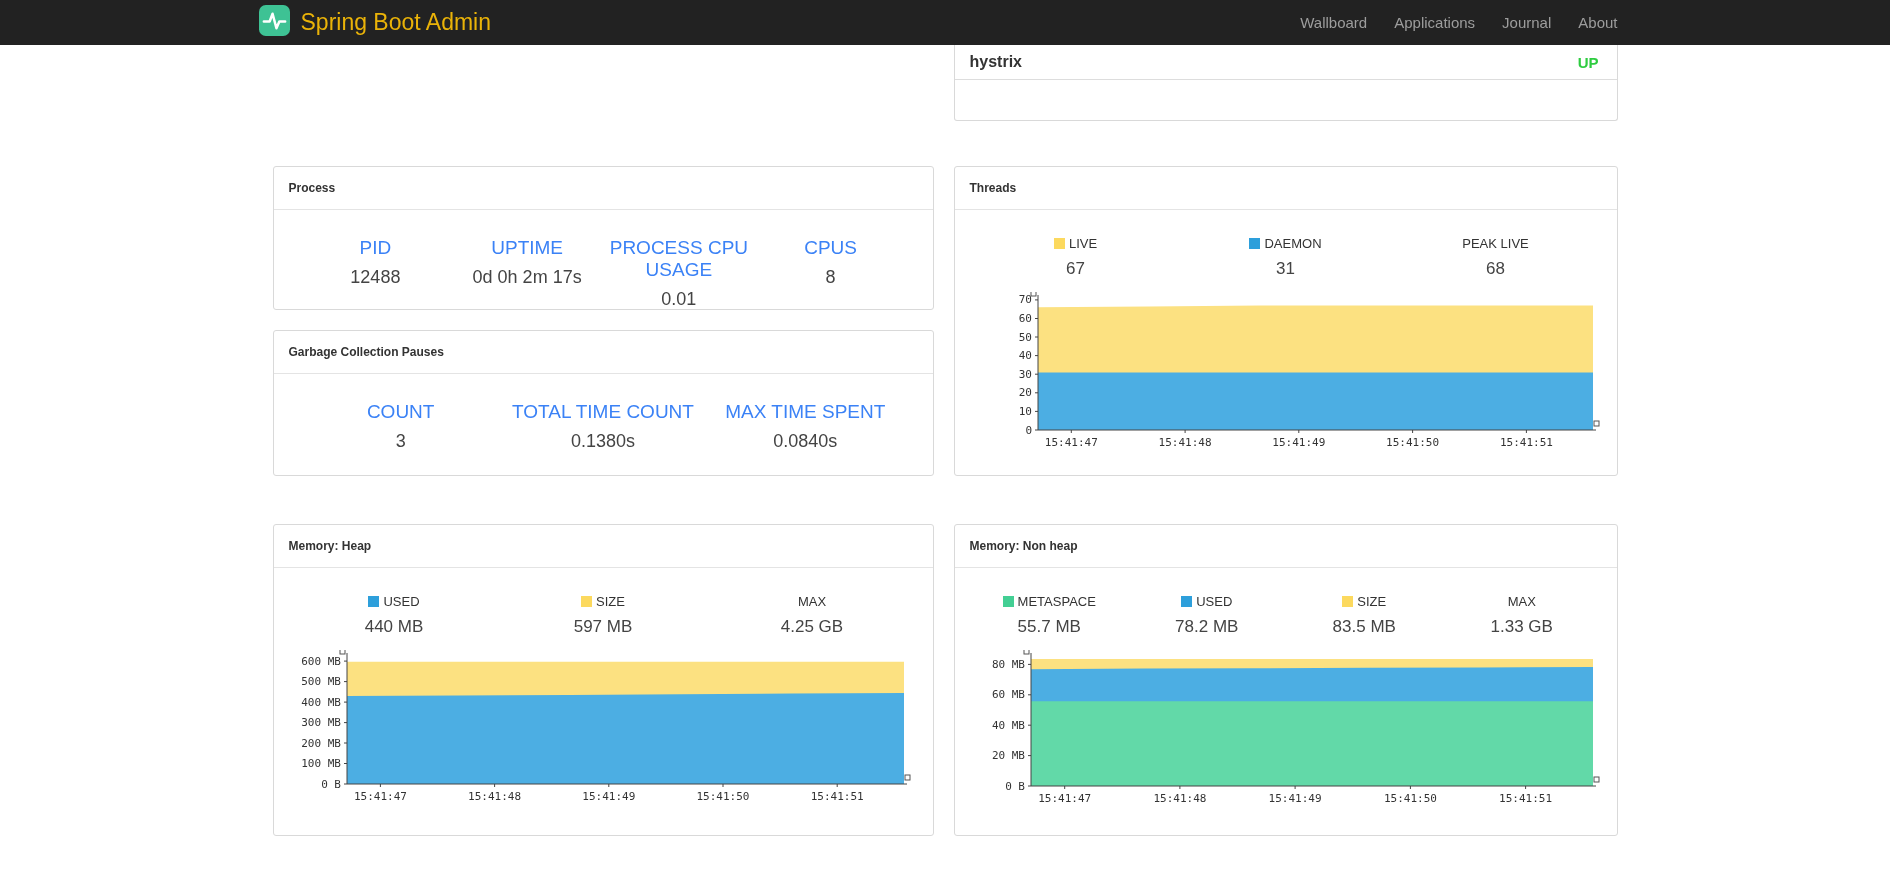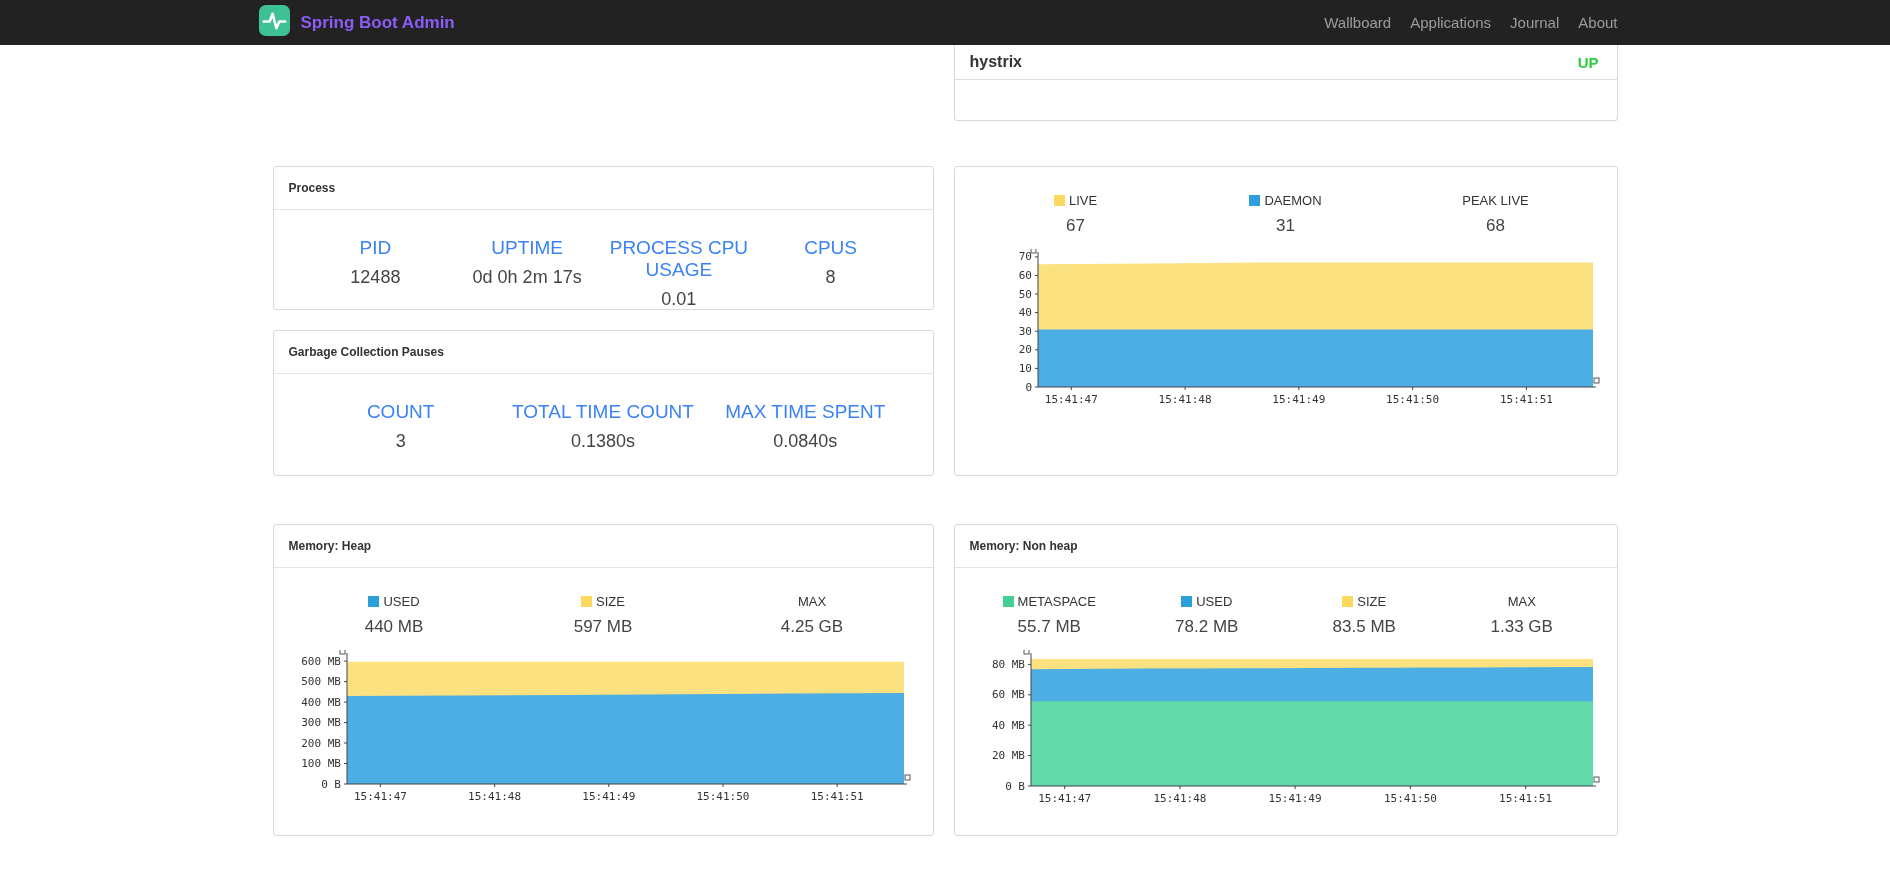--- a/index.html
+++ b/index.html
@@ -12,22 +12,22 @@
     overflow: hidden;
   }
 
   
   .navbar { height: 45px; background: #222; }
   .nav-inner {
     width: 1345px; margin: 0 auto; height: 100%;
     display: flex; align-items: center; justify-content: space-between;
   }
   .brand { display: flex; align-items: center; gap: 11px; cursor: pointer; margin-left: -14px; }
-  .brand-title { color: #8b5cf6; font-size: 17px; font-weight: 700; }
-  .nav-links { display: flex; gap: 19px; list-style: none; align-items: flex-end; }
+  .brand-title { color: #eab308; font-size: 23px; font-weight: 400; }
+  .nav-links { display: flex; gap: 27px; list-style: none; align-items: flex-end; }
   .nav-link { color: #9d9d9d; font-size: 15px; cursor: pointer; }
 
   
   .container { width: 1345px; margin: 0 auto; }
   .row { display: flex; justify-content: space-between; }
   .col-left { width: 661px; }
   .col-right { width: 664px; }
   .top-row { margin-bottom: 45px; }
   .mid-row { margin-bottom: 48px; }
 
@@ -147,20 +147,21 @@
           <div class="stat">
             <div class="stat-label">MAX TIME SPENT</div>
             <div class="stat-value">0.0840s</div>
           </div>
         </div>
       </div>
     </div>
 
     <div class="col-right">
       <div class="panel threads-panel">
+        <div class="panel-header">Threads</div>
         <div class="legend-row">
           <div class="legend-col">
             <div class="legend-label">
               <span class="swatch" style="background: rgb(252, 217, 94);"></span><span>LIVE</span>
             </div>
             <div class="legend-value">67</div>
           </div>
           <div class="legend-col">
             <div class="legend-label">
               <span class="swatch" style="background: rgb(45, 159, 219);"></span><span>DAEMON</span>

